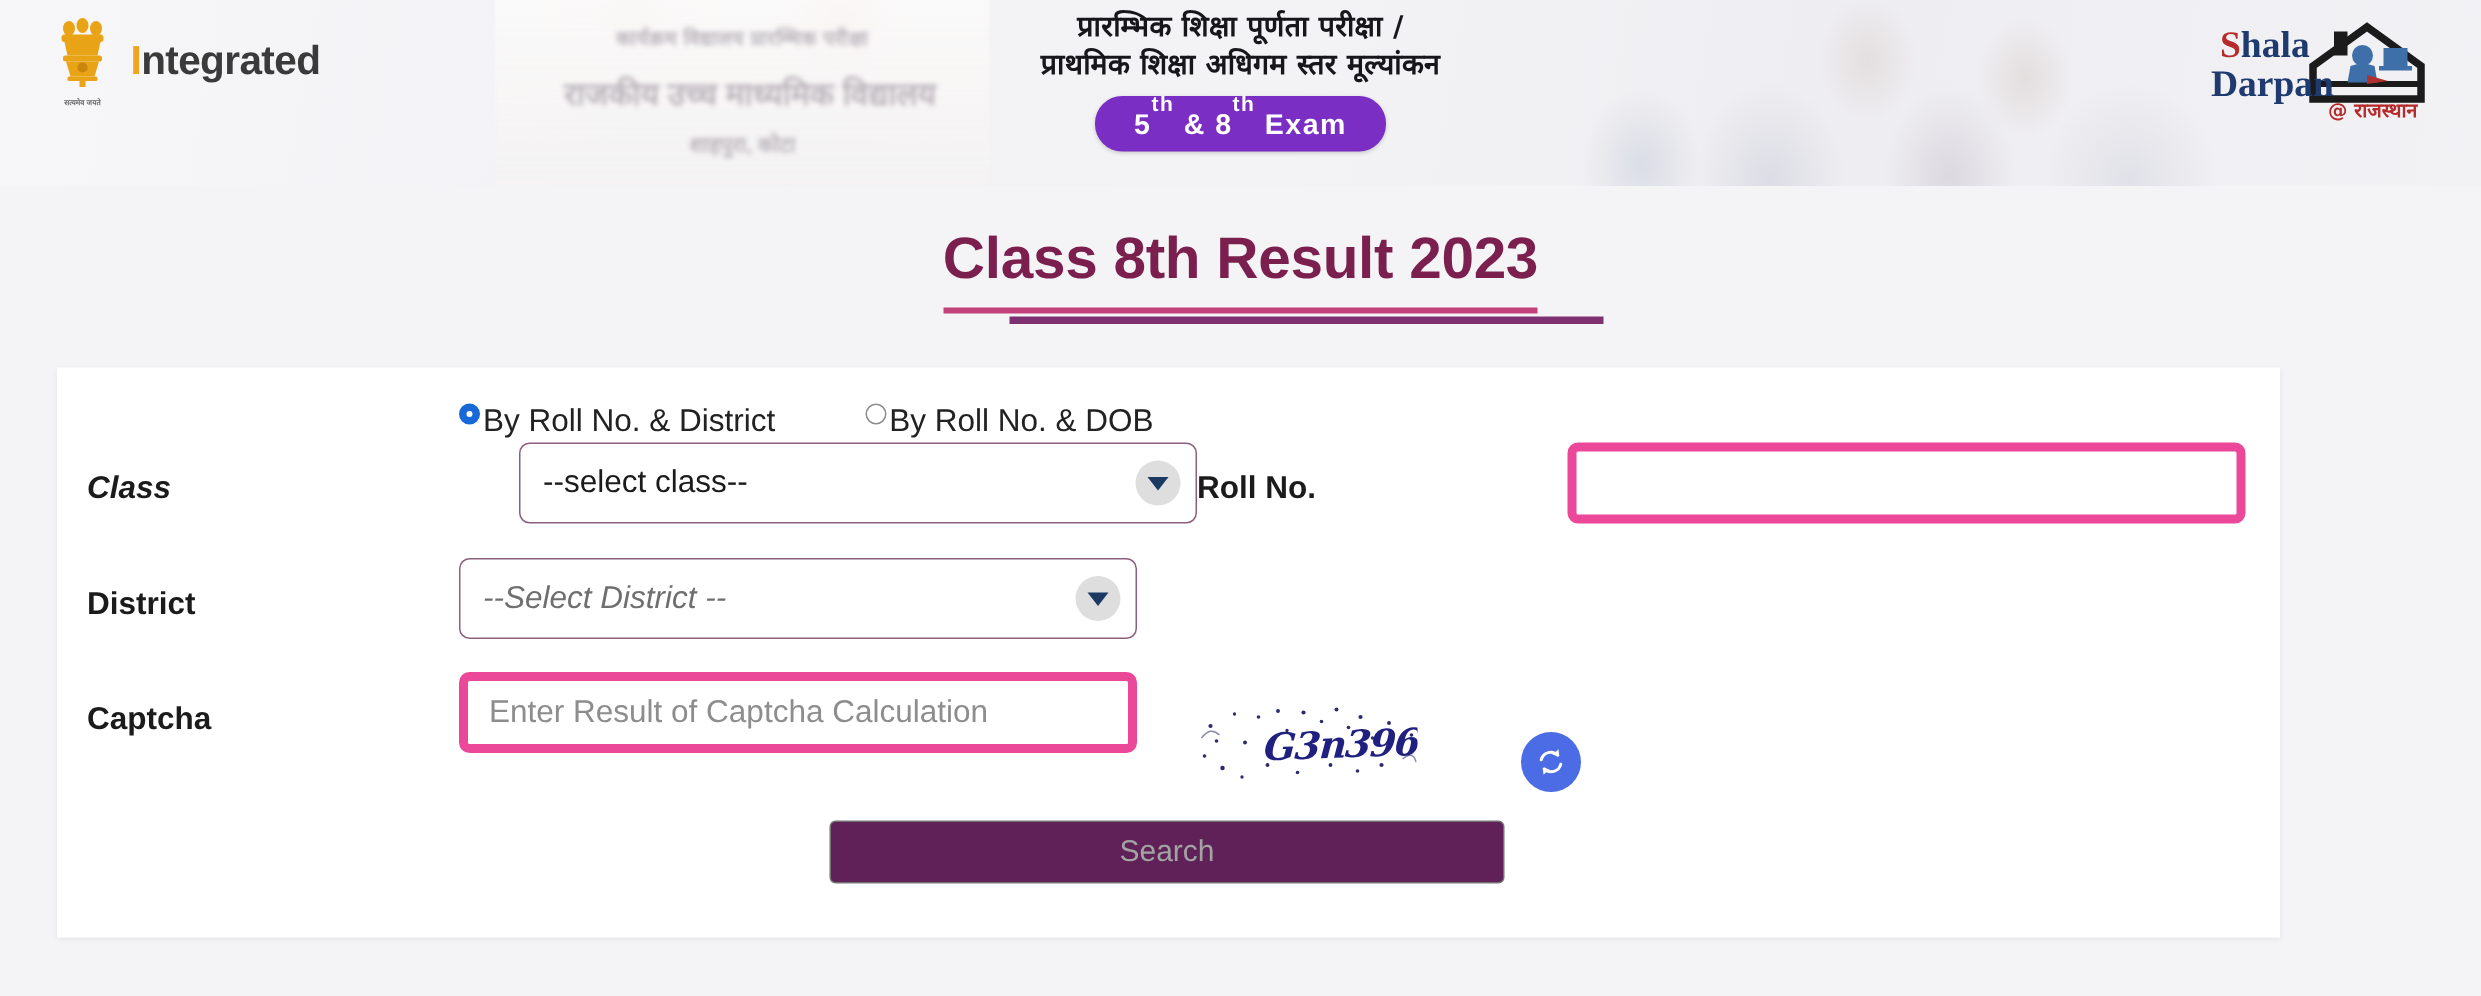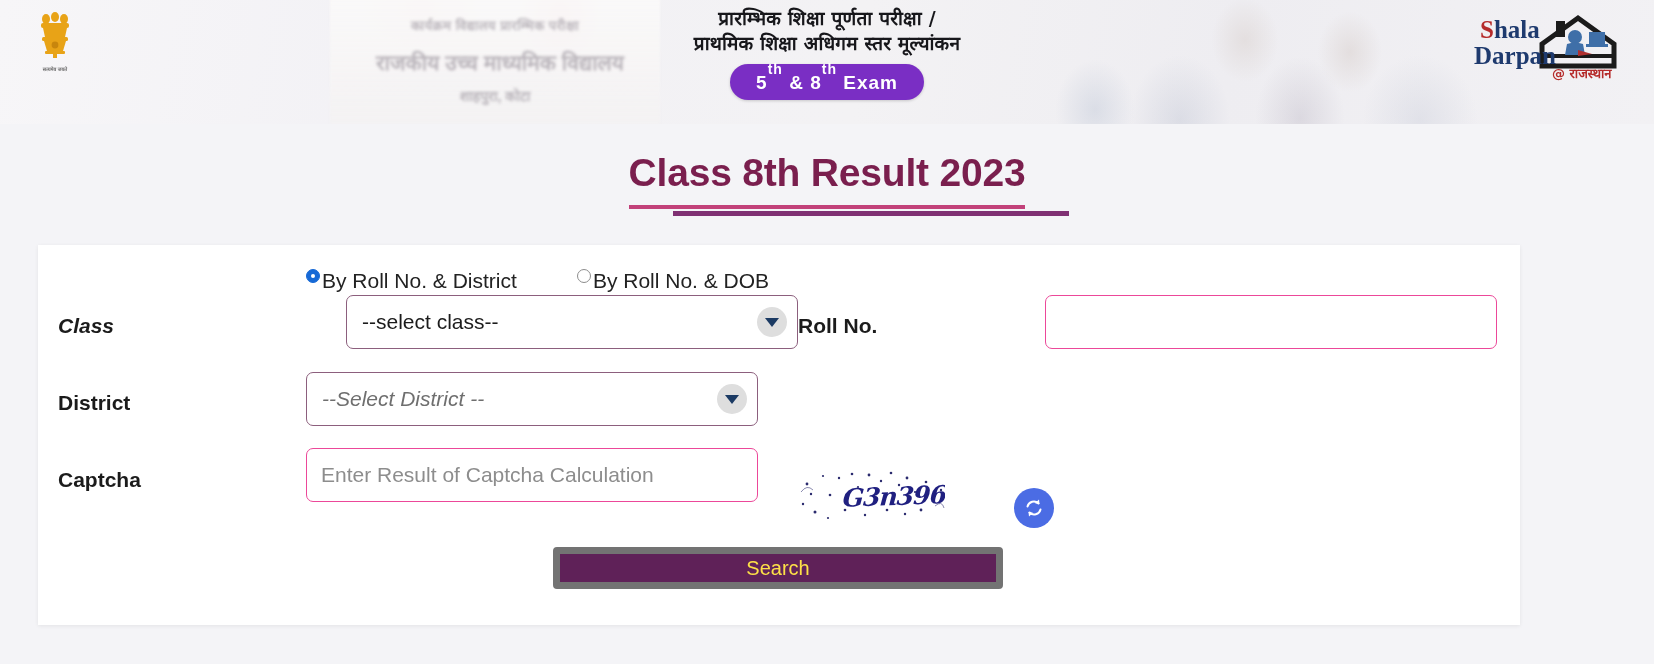--- a/index.html
+++ b/index.html
@@ -237,21 +237,21 @@
   .select-arrow i {
     display: block;
     width: 0; height: 0;
     border-left: 7px solid transparent;
     border-right: 7px solid transparent;
     border-top: 9px solid #1b3a63;
   }
 
   .text-input {
     width: 452px; height: 54px;
-    border: 1px solid #ec4899;
+    border: 6px solid #ec4899;
     border-radius: 7px;
     background: #fff;
     padding: 0 14px;
     font-size: 21px;
     color: #333;
     font-family: "Liberation Sans", sans-serif;
     outline: none;
   }
   .text-input::placeholder { color: #8d8d8d; }
 
@@ -288,23 +288,23 @@
     align-items: center;
     justify-content: center;
     cursor: pointer;
   }
 
   .search-btn {
     position: absolute;
     left: 553px; top: 547px;
     width: 450px; height: 42px;
     background: #5f2158;
-    border: 7px solid #737373;
+    border: 1px solid #737373;
     border-radius: 4px;
-    color: #fde047;
+    color: #a3a3a3;
     font-size: 20px;
     font-family: "Liberation Sans", sans-serif;
     cursor: pointer;
   }
 </style>
 </head>
 <body>
 
 <div class="header">
   <div class="header-bg"></div>
@@ -326,20 +326,21 @@
           <rect x="9" y="27" width="26" height="4" rx="1.5"></rect>
           <path d="M11 31 h22 l-3 10 h-16 z"></path>
           <rect x="12" y="41" width="20" height="3" rx="1"></rect>
           <rect x="20" y="44" width="4" height="4"></rect>
         </g>
         <circle cx="22" cy="35" r="3.4" fill="#c8860d"></circle>
       </svg>
       <div class="emblem-sub">सत्यमेव जयते</div>
     </div>
     <div class="logo-left-text">
+      <div><span class="accent">I</span><span>ntegrated</span></div>
     </div>
   </div>
 
   <div class="header-center">
     <div class="hindi-line">प्रारम्भिक शिक्षा पूर्णता परीक्षा /</div>
     <div class="hindi-line">प्राथमिक शिक्षा अधिगम स्तर मूल्यांकन</div>
     <div class="exam-badge"><span>5</span><sup>th</sup><span> &amp; 8</span><sup>th</sup><span> Exam</span></div>
   </div>
 
   <div class="logo-right">

